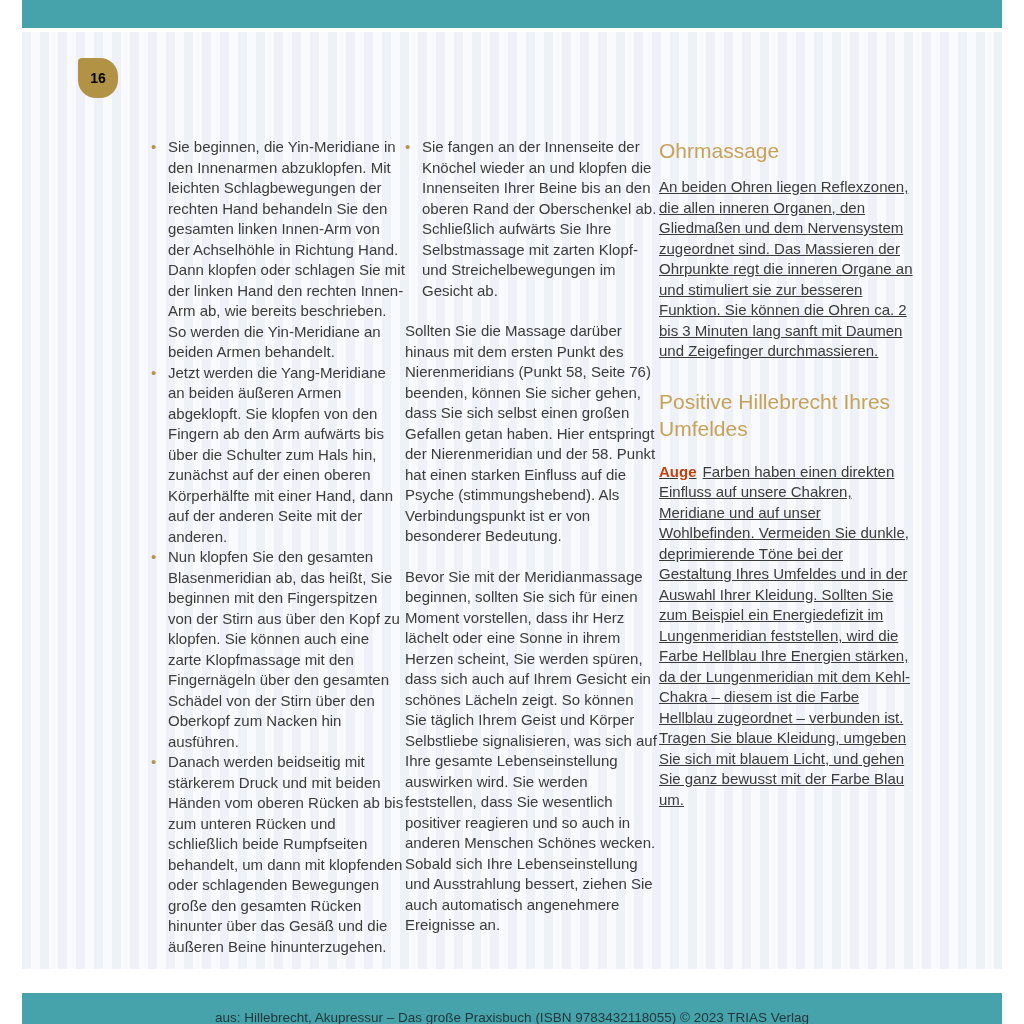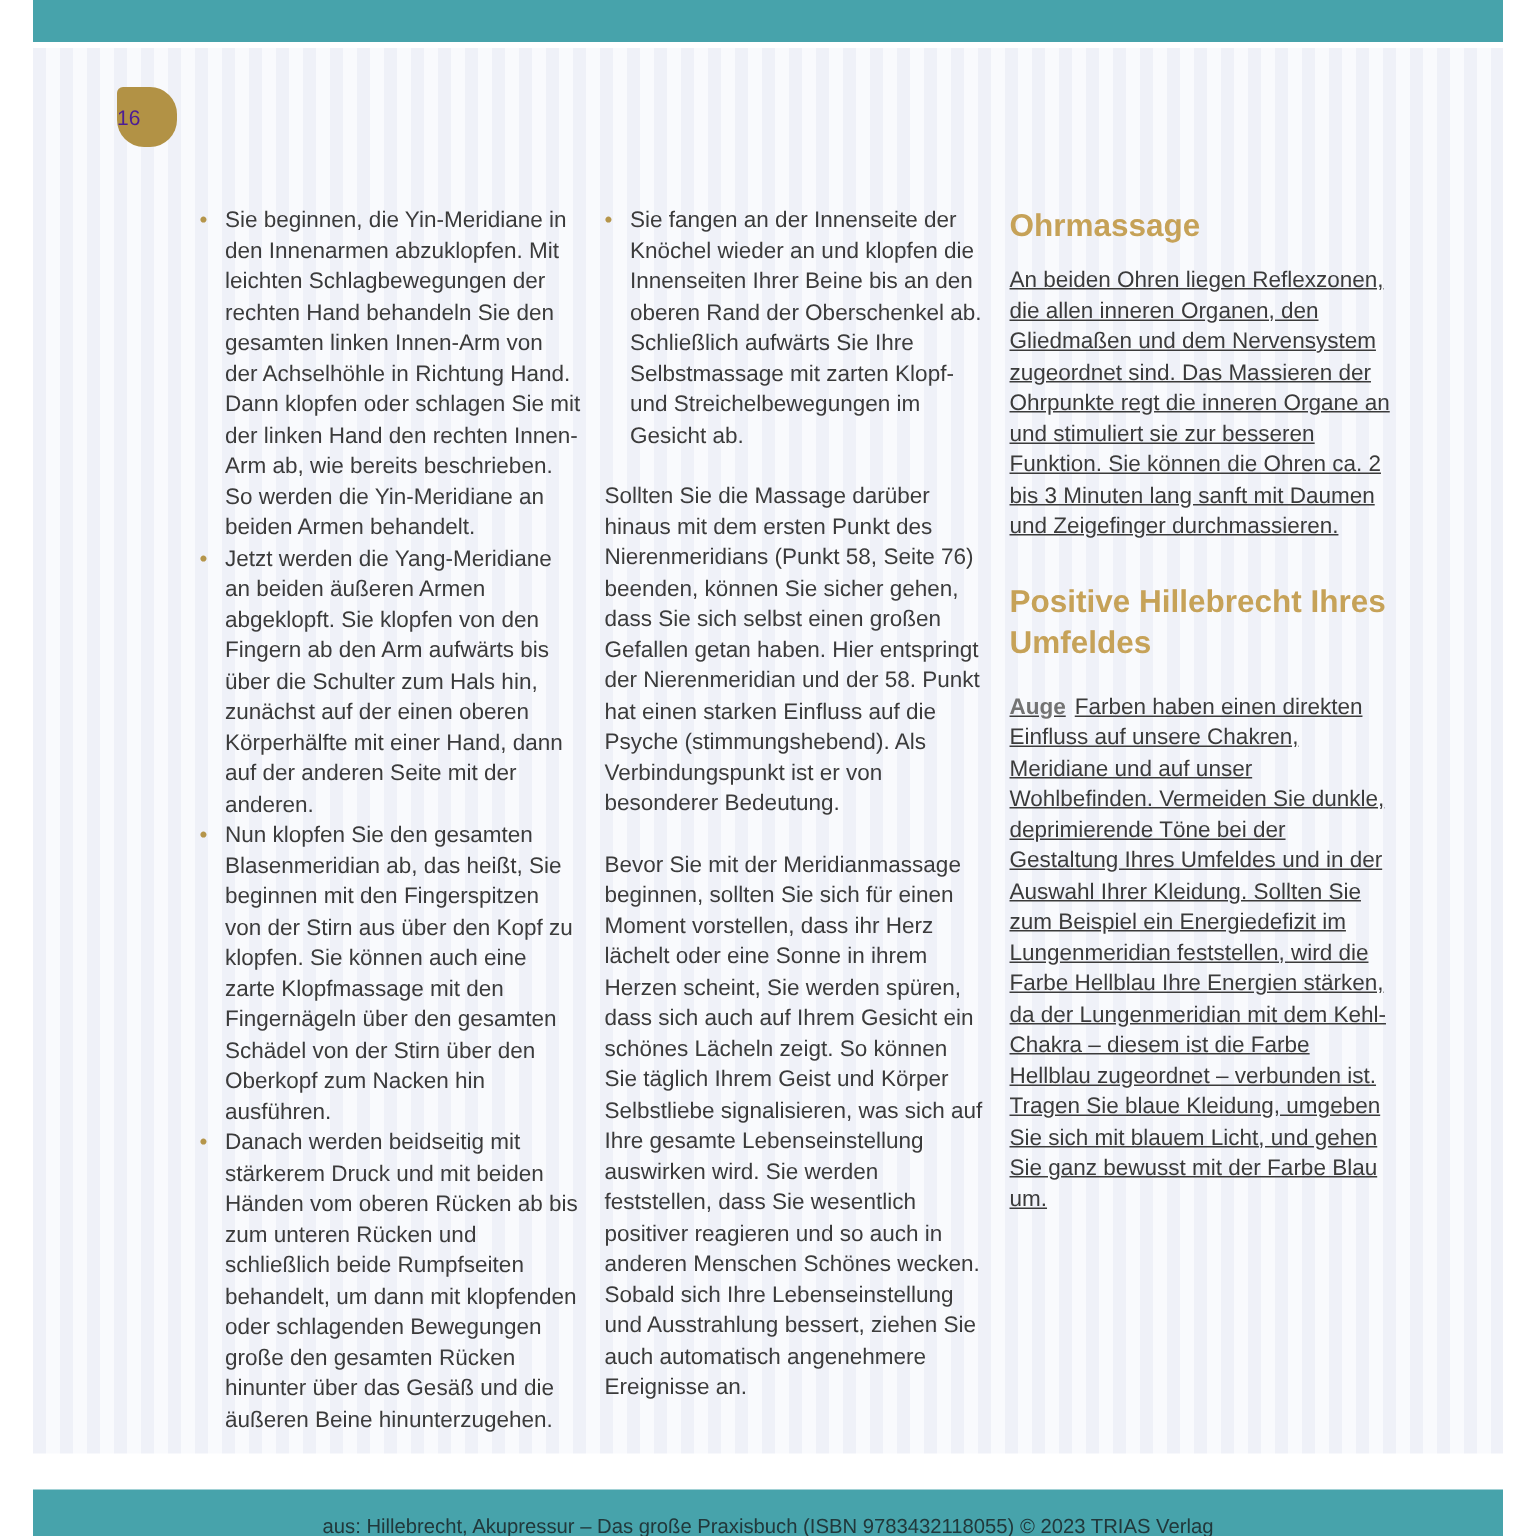--- a/index.html
+++ b/index.html
@@ -40,32 +40,31 @@
   .page-number-badge {
     position: absolute;
     left: 78px;
     top: 58px;
     width: 40px;
     height: 40px;
     background: #b29245;
     border-radius: 4px 18px 18px 18px;
     display: flex;
     align-items: center;
-    justify-content: flex-start;
-    color: #4c1d95;
+    justify-content: center;
+    color: #000000;
     font-size: 14px;
-    font-weight: normal;
+    font-weight: bold;
   }
   .columns {
     position: absolute;
-    left: 133px;
+    left: 151px;
     top: 137px;
     width: 800px;
     display: flex;
-    gap: 16px;
     color: #3b3b3b;
     font-size: 15px;
     line-height: 20.5px;
   }
   .col { width: 254px; flex: 0 0 254px; }
   ul.bullet-list {
     margin: 0;
     padding: 0;
     list-style: none;
   }
@@ -80,27 +79,27 @@
     top: 0;
     color: #b5954a;
     font-size: 15px;
   }
   .para { margin: 20px 0 0 0; }
   .gold-heading {
     margin: 0;
     color: #c6a258;
     font-size: 21px;
     line-height: 27px;
-    font-weight: bold;
+    font-weight: normal;
   }
   .gold-heading.second { margin-top: 26px; }
   .col3-para { margin: 13px 0 0 0; text-decoration: underline; }
   .sense-para { margin-top: 20px; }
   .sense-label {
-    color: #737373;
+    color: #c2410c;
     font-weight: bold;
     padding-right: 6px;
   }
   .footer-band {
     position: absolute;
     left: 22px;
     top: 993px;
     width: 980px;
     height: 48px;
     background: #47a3ab;

